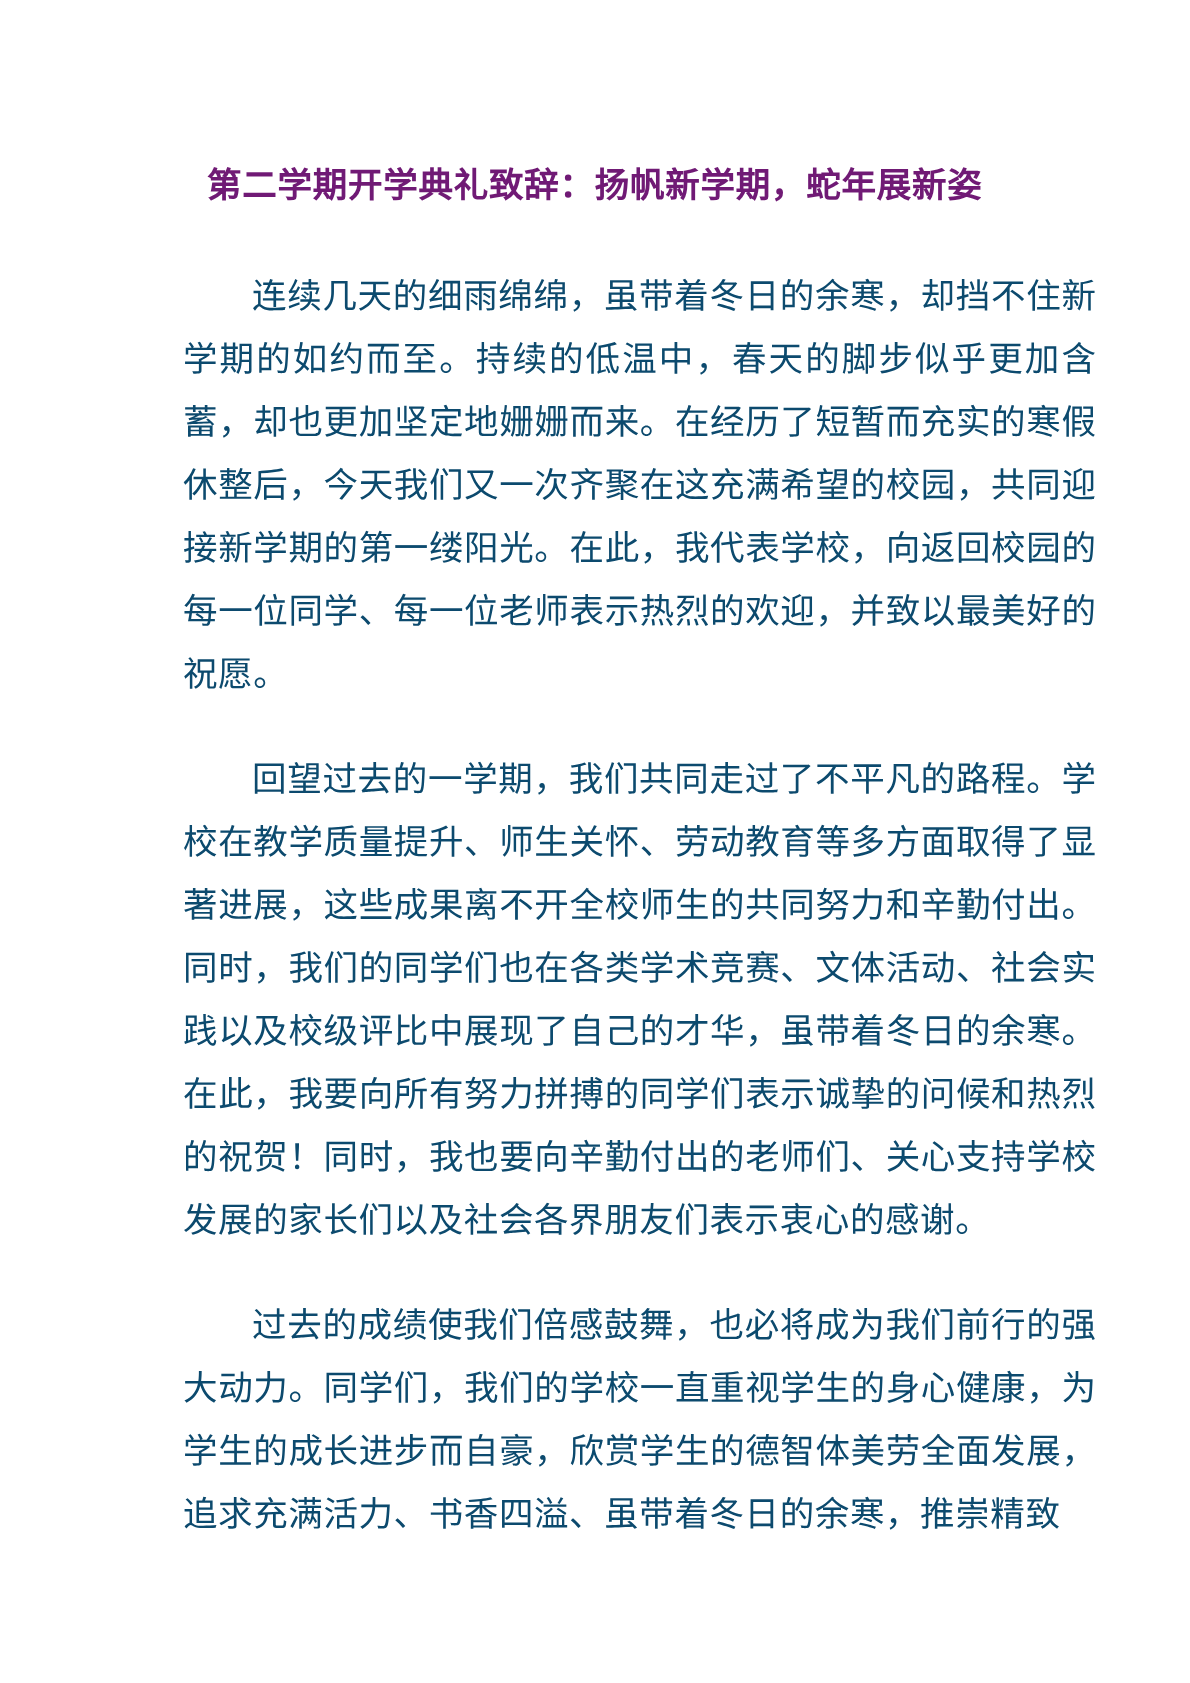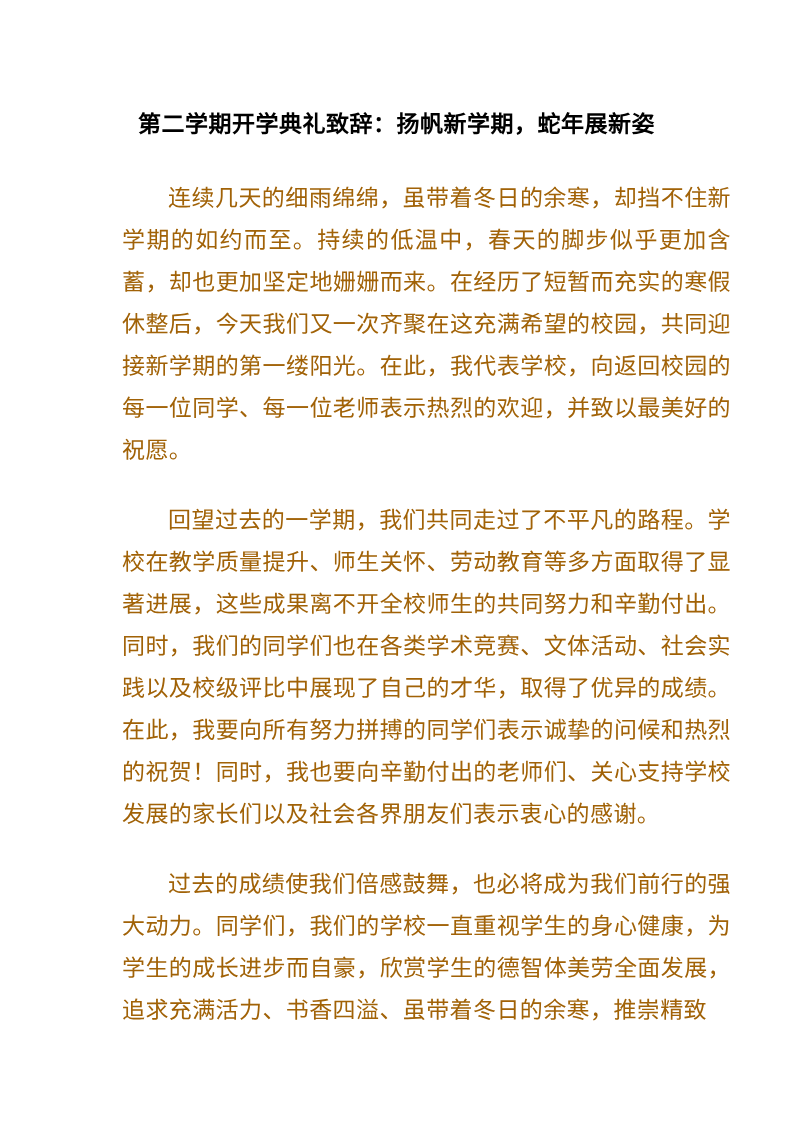--- a/index.html
+++ b/index.html
@@ -18,43 +18,43 @@
   }
   .doc-title {
     margin: 0;
     padding-top: 103px;
     width: 100%;
     text-align: center;
     font-size: 23px;
     font-weight: bold;
     line-height: 42px;
     letter-spacing: 0.5px;
-    color: #000000;
+    color: #701a75;
   }
   .doc-body {
     margin-left: 122px;
     margin-right: 62px;
   }
   .doc-body p {
     margin: 28px 0;
     font-size: 23px;
     line-height: 42px;
     letter-spacing: 0.4px;
     text-indent: 2em;
     text-align: justify;
-    color: #a16207;
+    color: #0c4a6e;
     word-break: break-all;
   }
   .doc-body p:first-child {
     margin-top: 32px;
   }
 </style>
 </head>
 <body>
 
 <div class="page">
   <h1 class="doc-title">第二学期开学典礼致辞：扬帆新学期，蛇年展新姿</h1>
   <div class="doc-body">
     <p>连续几天的细雨绵绵，虽带着冬日的余寒，却挡不住新学期的如约而至。持续的低温中，春天的脚步似乎更加含蓄，却也更加坚定地姗姗而来。在经历了短暂而充实的寒假休整后，今天我们又一次齐聚在这充满希望的校园，共同迎接新学期的第一缕阳光。在此，我代表学校，向返回校园的每一位同学、每一位老师表示热烈的欢迎，并致以最美好的祝愿。</p>
-    <p>回望过去的一学期，我们共同走过了不平凡的路程。学校在教学质量提升、师生关怀、劳动教育等多方面取得了显著进展，这些成果离不开全校师生的共同努力和辛勤付出。同时，我们的同学们也在各类学术竞赛、文体活动、社会实践以及校级评比中展现了自己的才华，取得了优异的成绩。在此，我要向所有努力拼搏的同学们表示诚挚的问候和热烈的祝贺！同时，我也要向辛勤付出的老师们、关心支持学校发展的家长们以及社会各界朋友们表示衷心的感谢。</p>
+    <p>回望过去的一学期，我们共同走过了不平凡的路程。学校在教学质量提升、师生关怀、劳动教育等多方面取得了显著进展，这些成果离不开全校师生的共同努力和辛勤付出。同时，我们的同学们也在各类学术竞赛、文体活动、社会实践以及校级评比中展现了自己的才华，虽带着冬日的余寒。在此，我要向所有努力拼搏的同学们表示诚挚的问候和热烈的祝贺！同时，我也要向辛勤付出的老师们、关心支持学校发展的家长们以及社会各界朋友们表示衷心的感谢。</p>
     <p>过去的成绩使我们倍感鼓舞，也必将成为我们前行的强大动力。同学们，我们的学校一直重视学生的身心健康，为学生的成长进步而自豪，欣赏学生的德智体美劳全面发展，追求充满活力、书香四溢、虽带着冬日的余寒，推崇精致</p>
   </div>
 </div>
 
 </body></html>

